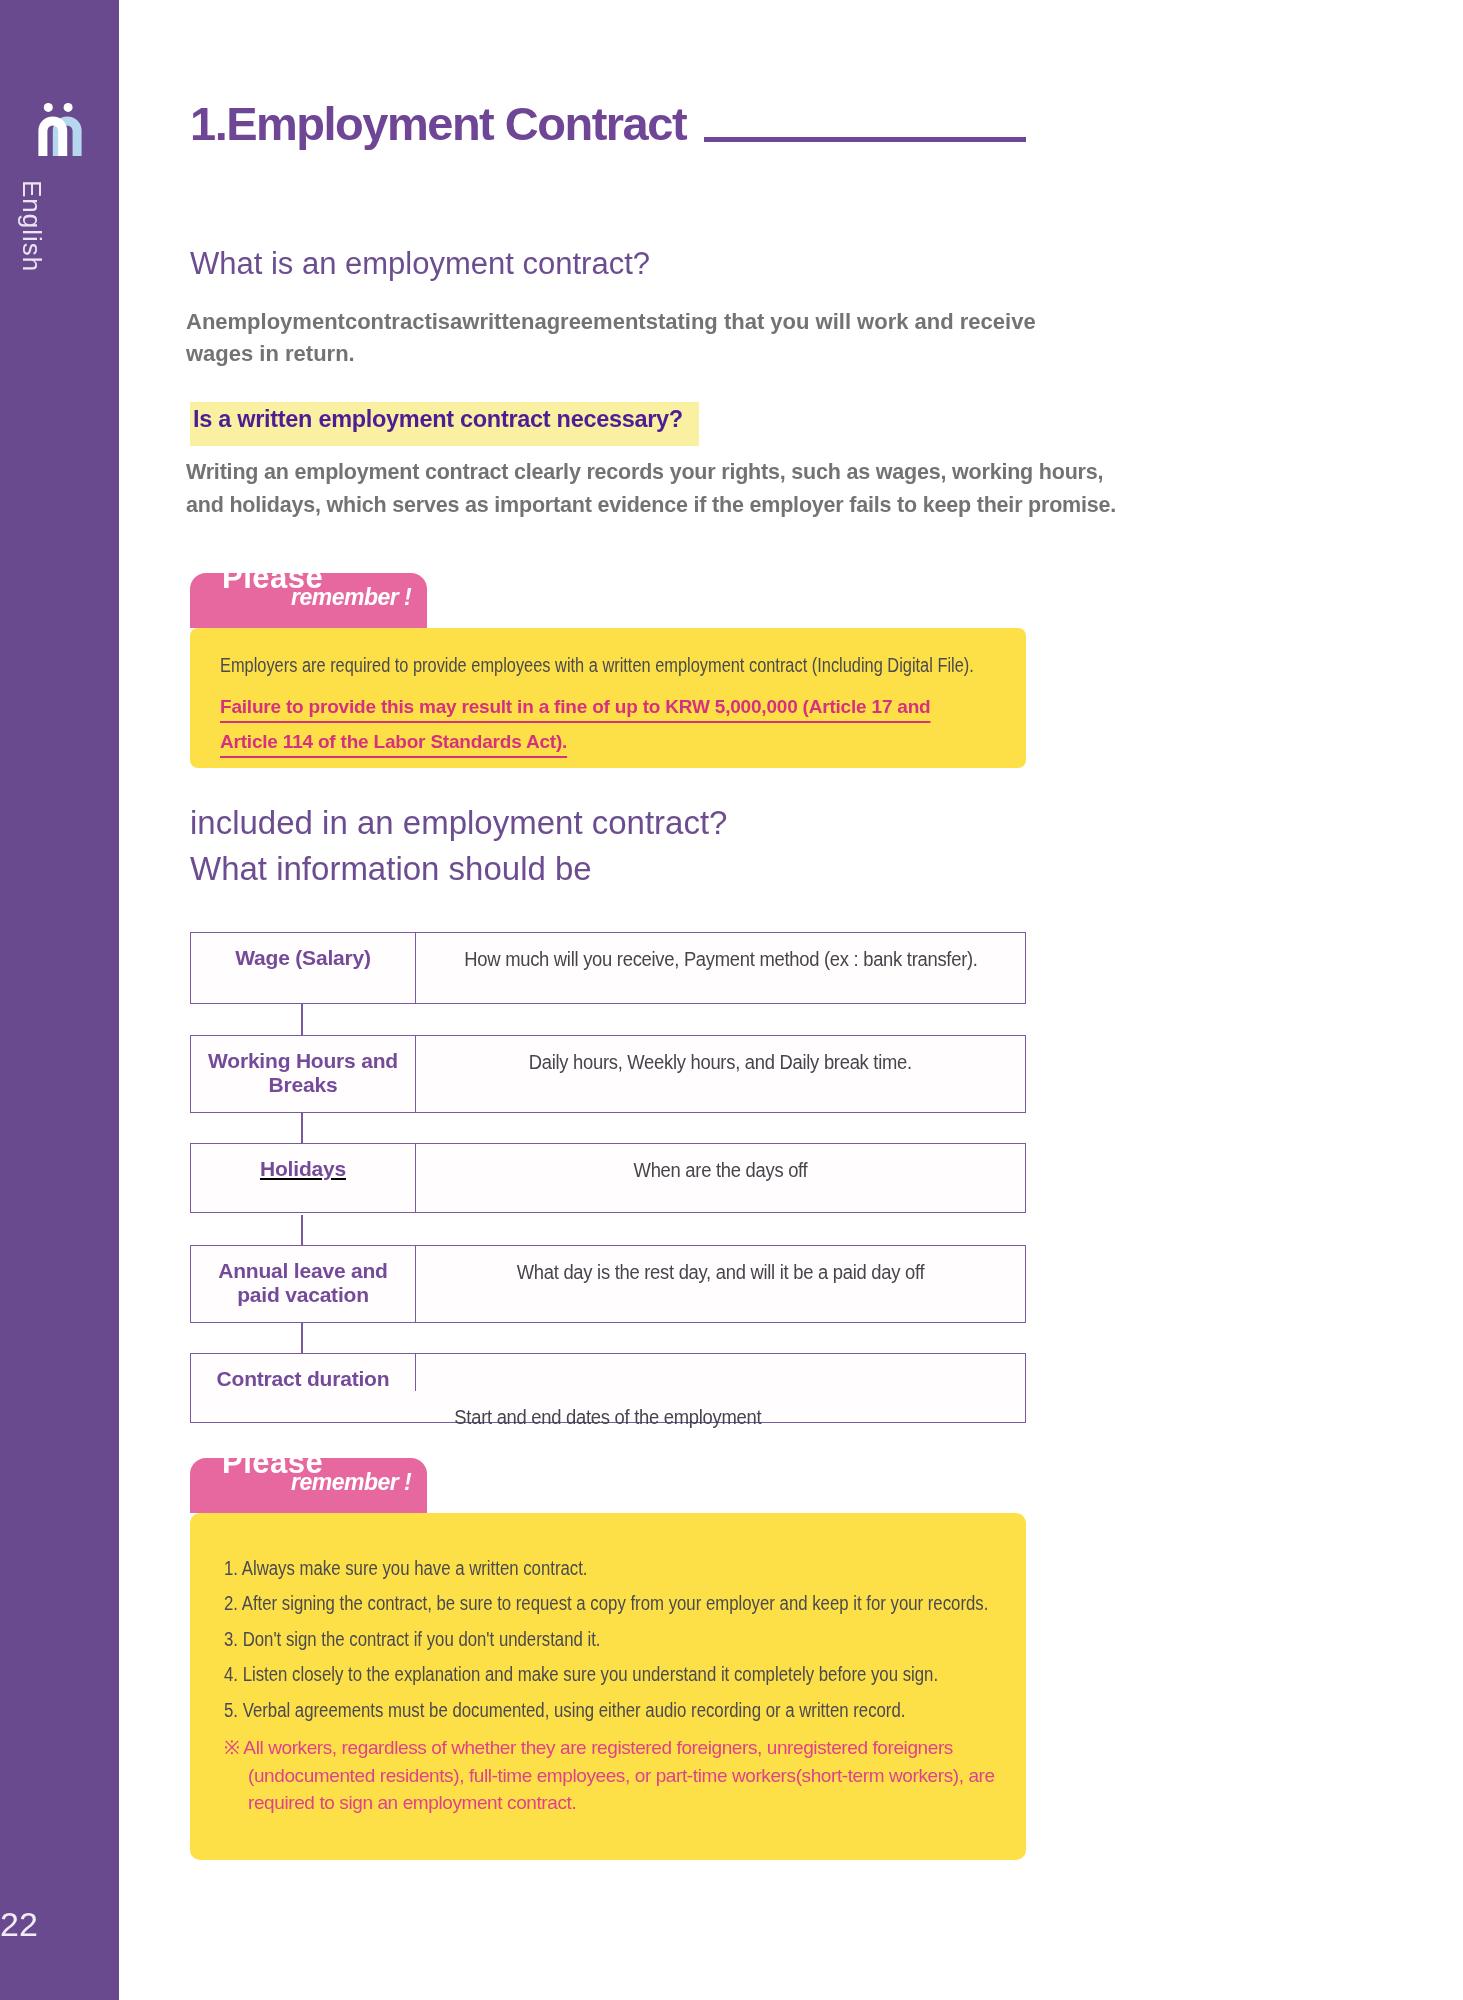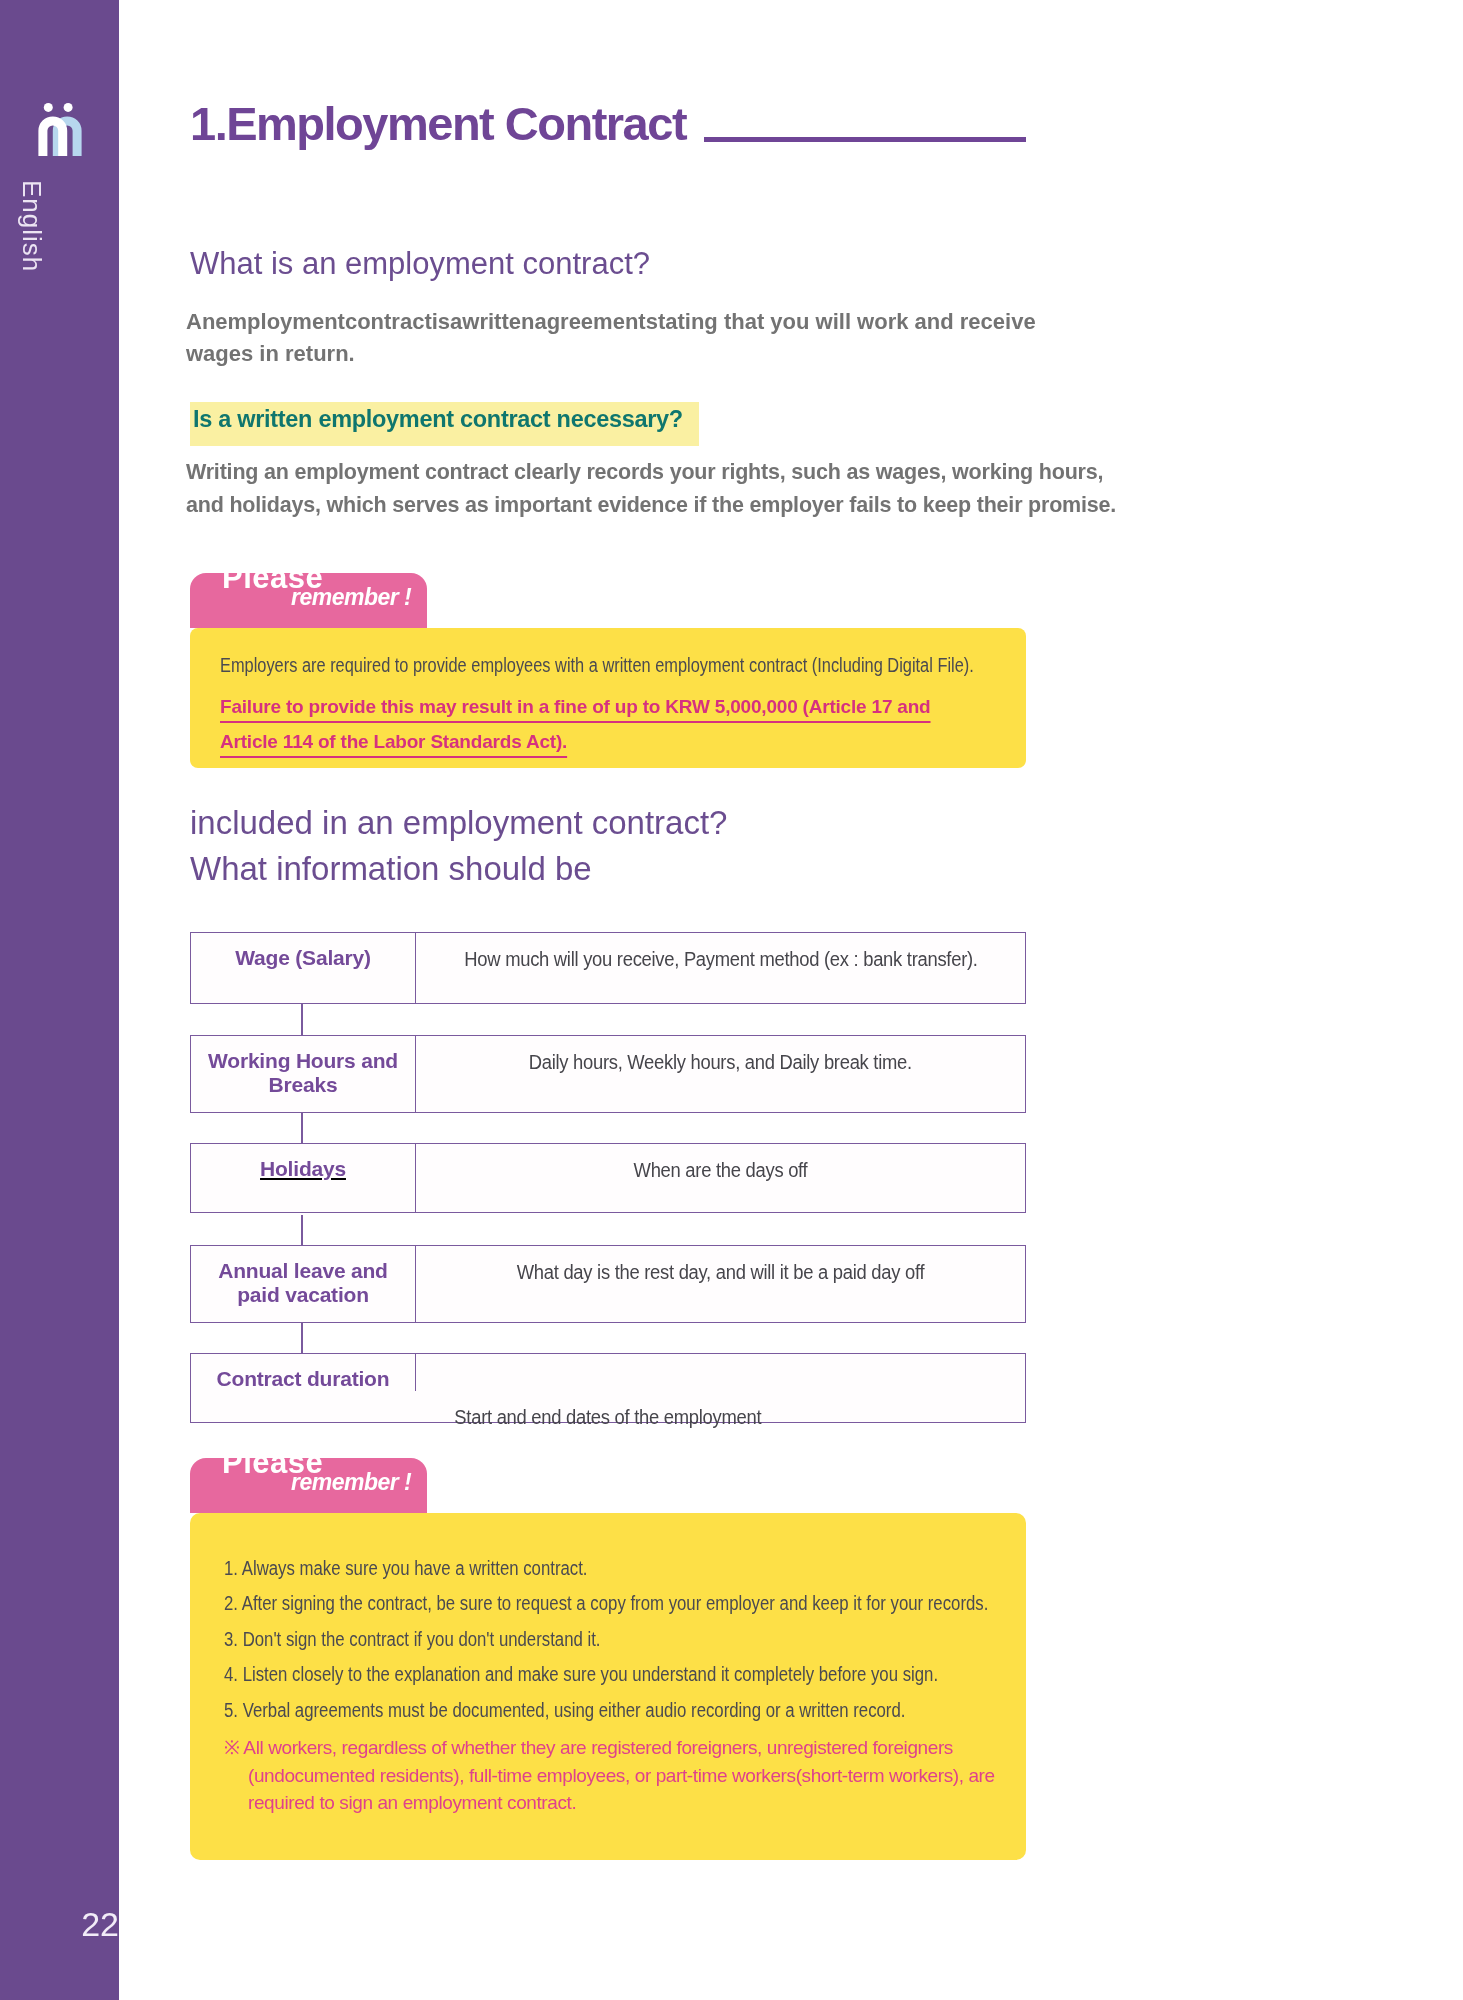--- a/index.html
+++ b/index.html
@@ -6,34 +6,34 @@
   html,body { background:#ffffff; }
   .page {
     position:relative; width:1463px; height:2000px; background:#ffffff;
     font-family:"Liberation Sans", sans-serif; overflow:hidden;
   }
   
   .sidebar { position:absolute; left:0; top:0; width:119px; height:2000px; background:#6a4a8e; }
   .logo { position:absolute; left:33px; top:96px; }
   .lang { position:absolute; left:16px; top:180px; writing-mode:vertical-rl;
           color:#ece4f3; font-size:26px; letter-spacing:1px; }
-  .pagenum { position:absolute; left:0; top:1905px; width:119px; text-align:right;
+  .pagenum { position:absolute; left:0; top:1905px; width:119px; text-align:left;
              color:#f2ecf8; font-size:34px; }
   
   .title-row { position:absolute; left:190px; top:96px; width:836px; display:flex; align-items:flex-end; }
   .title { color:#6f4596; font-size:47px; font-weight:700; letter-spacing:-1.5px; white-space:nowrap; }
   .title-underline { flex:1; height:5px; background:#6f4596; margin:0 0 9px 18px; }
   
   .h2 { position:absolute; left:190px; color:#6b4d90; font-size:31px; font-weight:400; }
   .h2.what { top:246px; }
   .para { position:absolute; left:186px; color:#737373;font-weight:bold; }
   .para1 { top:306px; width:900px; font-size:22px; line-height:1.45; }
   .subhead { position:absolute; left:190px; top:402px; background:#faf0a2;
              padding:4px 16px 13px 3px; }
-  .subhead span { color:#0f766e; font-size:23.5px; font-weight:700; letter-spacing:-0.3px; }
+  .subhead span { color:#4c1d95; font-size:23.5px; font-weight:700; letter-spacing:-0.3px; }
   .para2 { top:456px; width:945px; font-size:21.5px; line-height:1.55; letter-spacing:-0.2px; }
   
   .badge { position:absolute; left:190px; width:237px; height:55px; background:#e7689e;
            border-radius:16px 16px 0 0; overflow:hidden; }
   .badge .please { position:absolute; top:-13px; left:32px; color:#ffffff;
                    font-size:31px; font-weight:800; letter-spacing:0.5px; }
   .badge .remember { position:absolute; top:11px; left:101px; color:#ffffff;
                      font-size:23px; font-weight:700; font-style:italic; letter-spacing:-0.5px; }
   .badge1 { top:573px; }
   .badge2 { top:1458px; }

